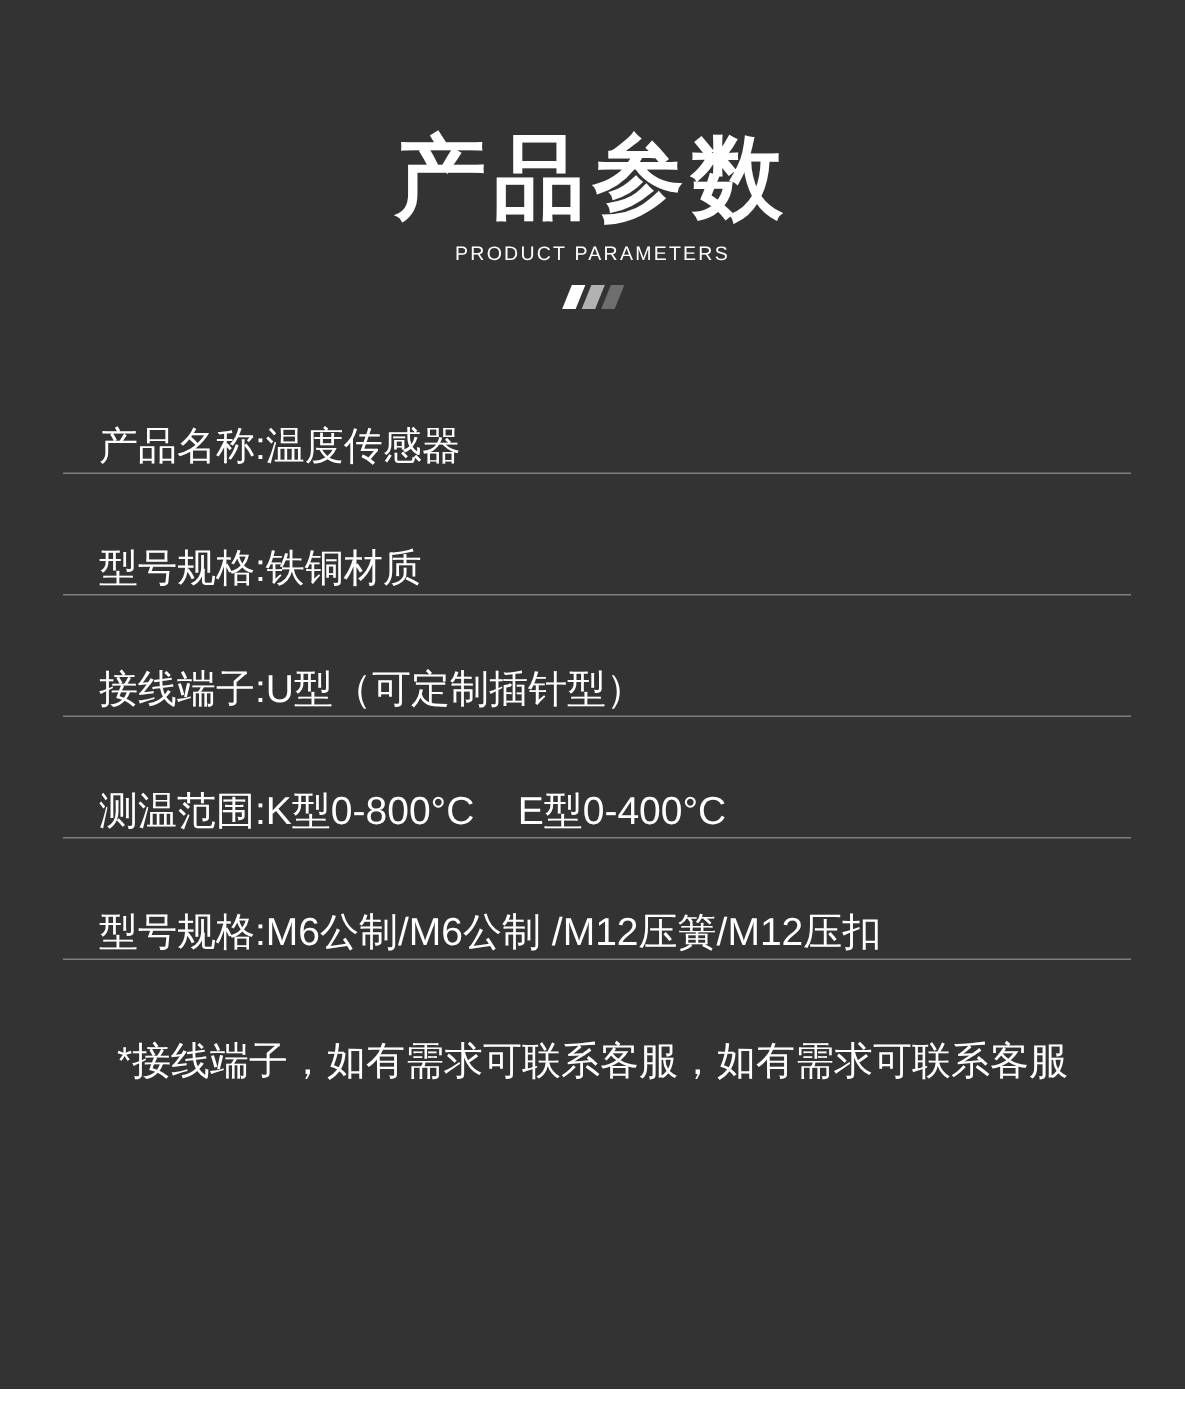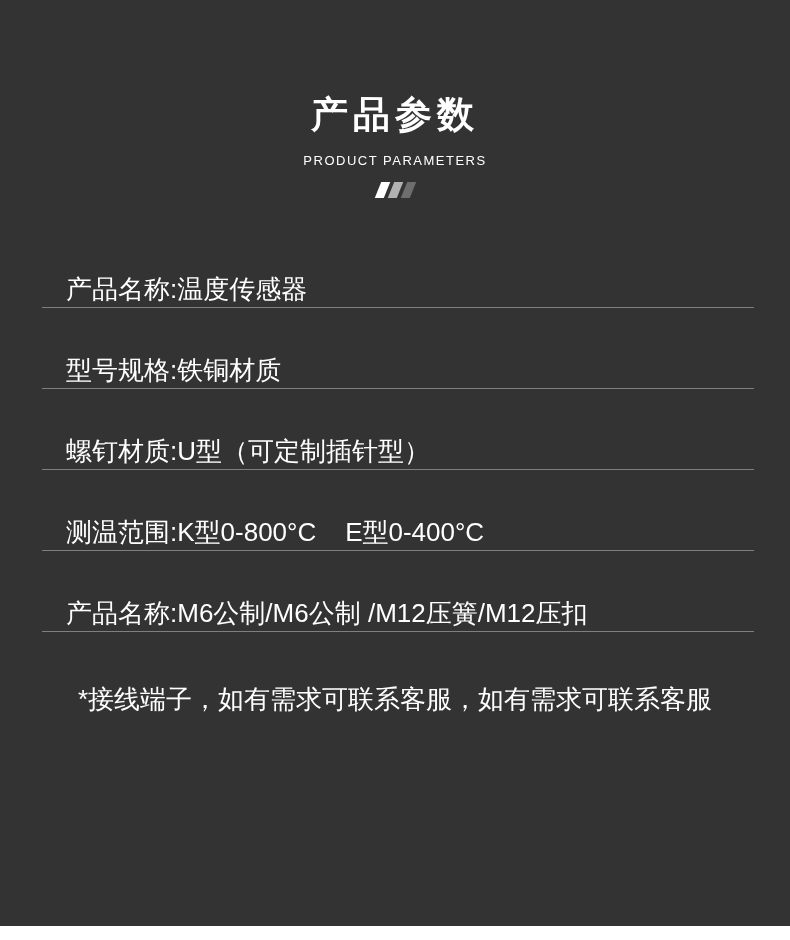--- a/index.html
+++ b/index.html
@@ -18,22 +18,22 @@
     height: 926px;
     background: var(--panel-color, #333333);
     color: var(--text-color, #ffffff);
     box-sizing: border-box;
   }
   .header {
     text-align: center;
     padding-top: 78px;
   }
   .title {
-    margin: 16px;
-    font-size: 37px;
+    margin: 5px;
+    font-size: 61px;
     line-height: 1.15;
     font-weight: bold;
     letter-spacing: 5px;
     color: var(--text-color, #ffffff);
   }
   .subtitle {
     margin-top: 8px;
     font-size: 13px;
     font-weight: normal;
     letter-spacing: 1.5px;
@@ -101,27 +101,27 @@
   </div>
 
   <div class="params">
     <div class="param-row">
       <span class="param-text">产品名称:温度传感器</span>
     </div>
     <div class="param-row">
       <span class="param-text">型号规格:铁铜材质</span>
     </div>
     <div class="param-row">
-      <span class="param-text">螺钉材质:U型（可定制插针型）</span>
+      <span class="param-text">接线端子:U型（可定制插针型）</span>
     </div>
     <div class="param-row">
       <span class="param-text">测温范围:K型0-800°C    E型0-400°C</span>
     </div>
     <div class="param-row">
-      <span class="param-text">产品名称:M6公制/M6公制 /M12压簧/M12压扣</span>
+      <span class="param-text">型号规格:M6公制/M6公制 /M12压簧/M12压扣</span>
     </div>
   </div>
 
   <div class="footer">
     <p class="footer-note">*接线端子，如有需求可联系客服，如有需求可联系客服</p>
   </div>
 
 </div>
 
 </body></html>

